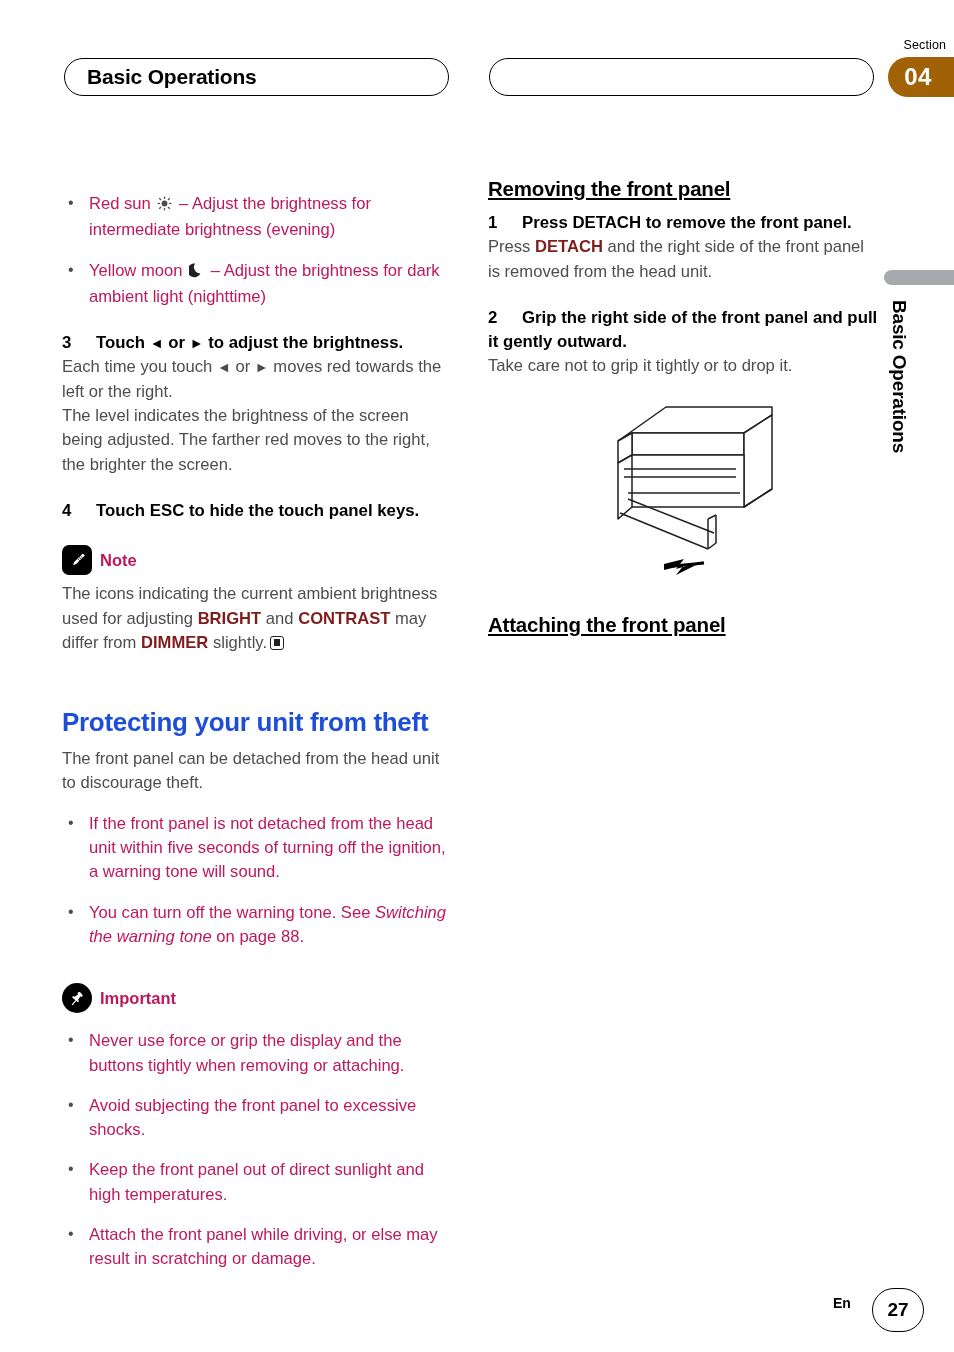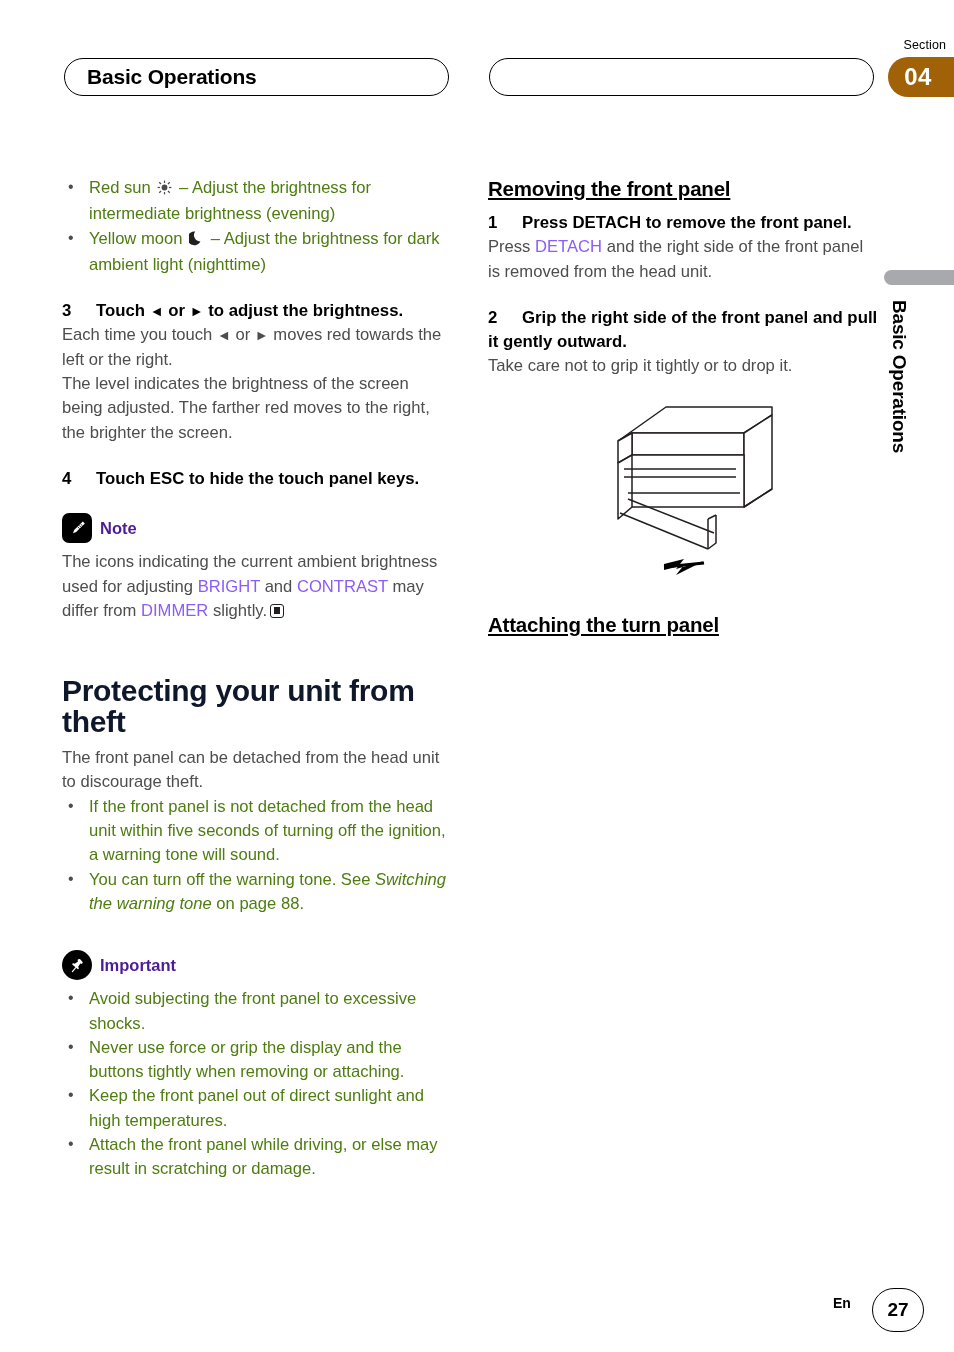--- a/index.html
+++ b/index.html
@@ -112,27 +112,27 @@
   .col-left { left: 62px; }
   .col-right { left: 488px; }
 
   
   .body-text {
     font-size: 16.6px;
     line-height: 24.3px;
     color: #4d4d4f;
     margin: 0;
   }
-  .body-text b, .body-text strong { color: #8b5cf6; font-weight: normal; }
+  .body-text b, .body-text strong { color: #7f1d1d; font-weight: bold; }
 
   .h1 {
-    font-size: 30px;
+    font-size: 26px;
     line-height: 31px;
     font-weight: bold;
-    color: #0f172a;
+    color: #1d4ed8;
     margin: 0 0 9px 0;
     letter-spacing: -0.3px;
   }
   .h2 {
     font-size: 20.5px;
     line-height: 25px;
     font-weight: bold;
     color: #000;
     margin: 0 0 10px 0;
     letter-spacing: -0.2px;
@@ -165,21 +165,22 @@
   ul.bul {
     list-style: none;
     margin: 0;
     padding: 0;
   }
   ul.bul > li {
     position: relative;
     padding-left: 27px;
     font-size: 16.6px;
     line-height: 24.3px;
-    color: #4d7c0f;
+    color: #be185d;
+    margin-top: 16px;
   }
   ul.bul > li::before {
     content: "\2022";
     position: absolute;
     left: 6px;
     top: -1px;
     color: #4d4d4f;
     font-size: 16px;
   }
   .gap-m { height: 22px; }
@@ -189,21 +190,21 @@
   
   .callout-head {
     display: flex;
     align-items: center;
     gap: 8px;
     margin: 0 0 7px 0;
   }
   .callout-head .label {
     font-size: 16.5px;
     font-weight: bold;
-    color: #4c1d95;
+    color: #be185d;
   }
   .ico-note {
     width: 30px;
     height: 30px;
     background: #000;
     border-radius: 7px;
     display: inline-flex;
     align-items: center;
     justify-content: center;
     flex: none;
@@ -403,22 +404,22 @@
     <div class="callout-head">
       <span class="ico-important">
         <svg width="19" height="19" viewBox="0 0 20 20">
           <path d="M12.8 3.4c-1.5-.6-3.1.5-2.6 1.6l.4.9-3.6 2.2-1.4-.4c-.9-.2-1.5.8-.8 1.4l5.3 4.6c.7.6 1.6-.2 1.2-1l-.6-1.3 2.3-3.5 1 .3c1.2.3 2-1.3 1.1-2.1z" fill="#fff"></path>
           <path d="M8.2 12.3L4.6 16.4" stroke="#fff" stroke-width="1.2" stroke-linecap="round"></path>
         </svg>
       </span>
       <span class="label">Important</span>
     </div>
     <ul class="bul">
+      <li>Never use force or grip the display and the buttons tightly when removing or attaching.</li>
       <li>Avoid subjecting the front panel to excessive shocks.</li>
-      <li>Never use force or grip the display and the buttons tightly when removing or attaching.</li>
       <li>Keep the front panel out of direct sunlight and high temperatures.</li>
       <li>Attach the front panel while driving, or else may result in scratching or damage.</li>
     </ul>
   </div>
 
   <div class="col col-right">
 
     <h2 class="h2">Removing the front panel</h2>
 
     <p class="step">
@@ -469,21 +470,21 @@
 
         <g>
           <path d="M146 168 L118 176 L126 166 L106 171 L106 177 L126 172 L118 182 Z" fill="#000"></path>
           <path d="M106 174 L146 170" stroke="#000" stroke-width="3"></path>
         </g>
       </svg>
     </div>
 
     <div class="gap-l"></div>
 
-    <h2 class="h2">Attaching the turn panel</h2>
+    <h2 class="h2">Attaching the front panel</h2>
   </div>
 
   <div class="footer">
     <div class="footer-lang">En</div>
     <div class="footer-page">27</div>
   </div>
 
 </div>
 
 </body></html>

